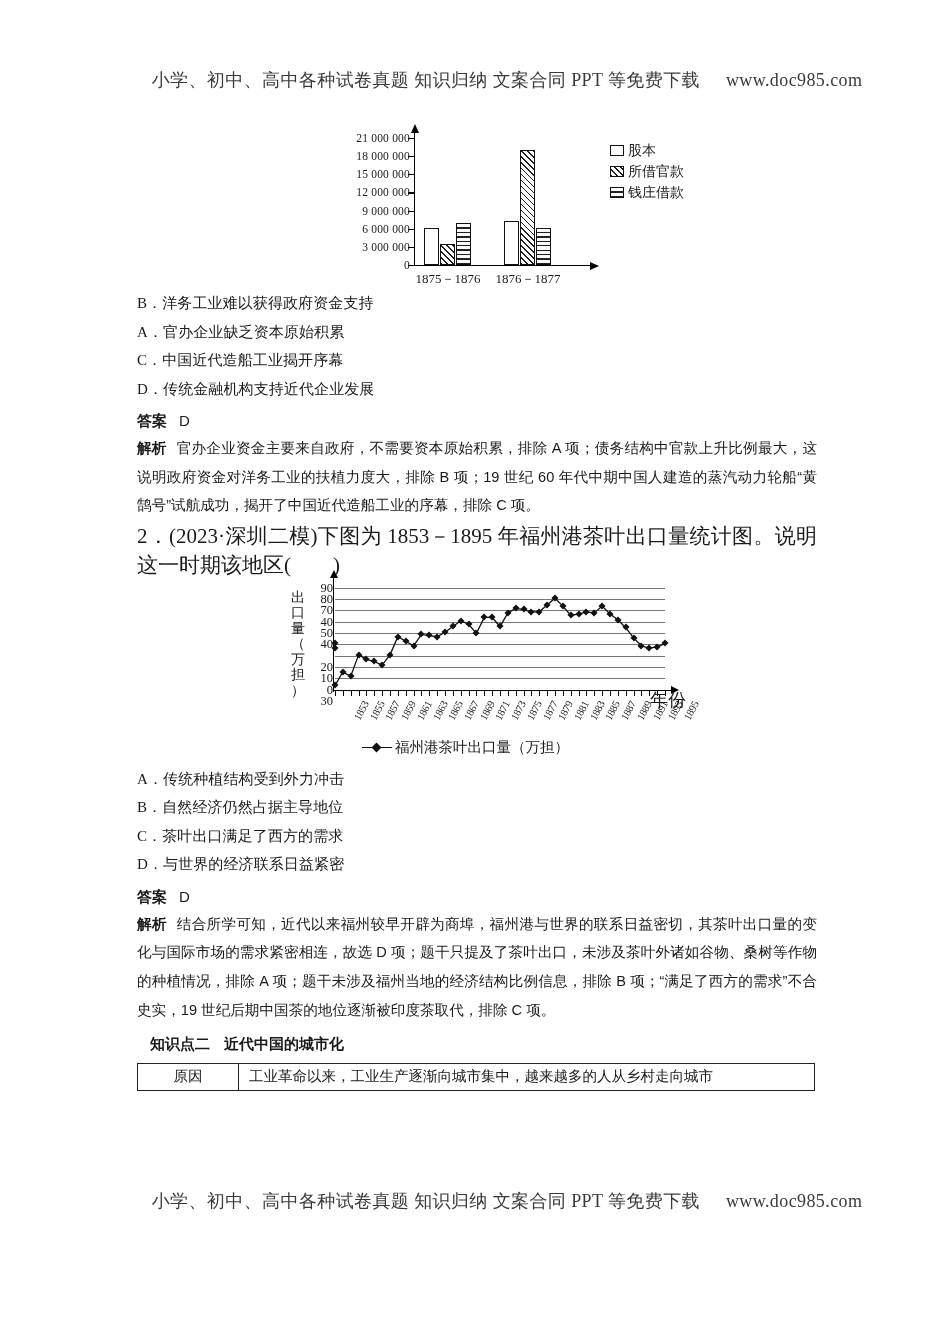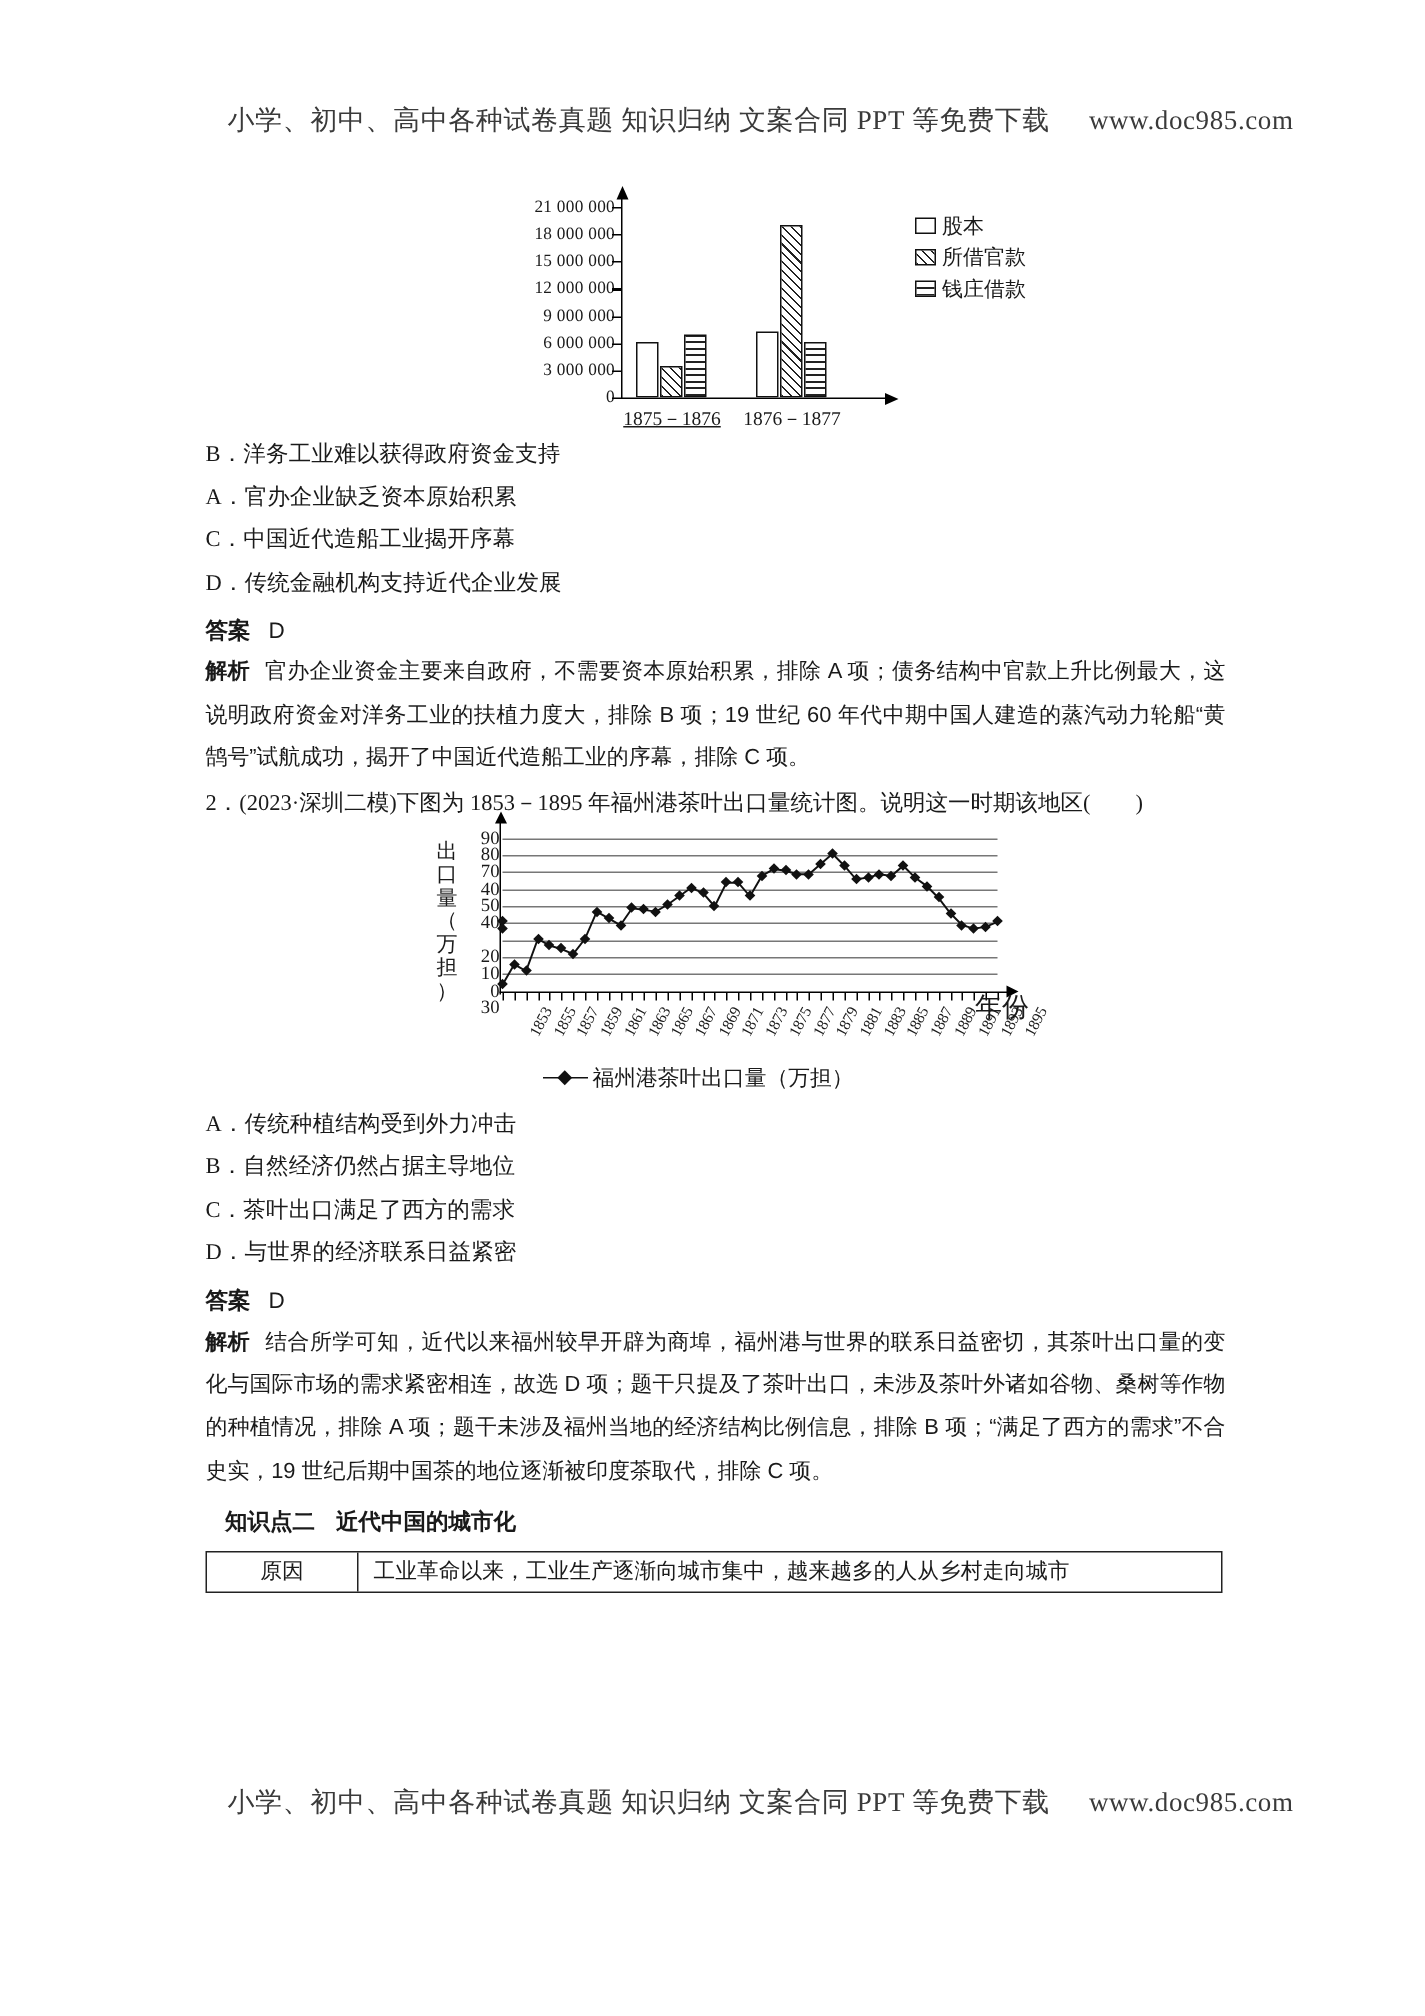--- a/index.html
+++ b/index.html
@@ -185,21 +185,21 @@
   .explain {
     font-size: 14.6px;
     line-height: 28.6px;
     margin: 0;
     font-family: "Liberation Sans", sans-serif;
     text-align: justify;
     text-justify: inter-ideograph;
   }
   .explain .lbl { font-weight: bold; margin-right: 10px; }
   .qtext {
-    font-size: 15px;
+    font-size: 21px;
     line-height: 29px;
     margin: 0;
     text-align: justify;
   }
   .kp {
     font-size: 15px;
     line-height: 28px;
     font-family: "Liberation Sans", sans-serif;
     font-weight: bold;
     margin: 0;
@@ -400,21 +400,21 @@
         <div class="bc-arrowh"></div>
         <div id="bc-bars">
             <div class="bc-bar fill-plain" style="left: 132px; width: 15px; height: 37.4952px; bottom: 18px;"></div>
             <div class="bc-bar fill-diag" style="left: 148px; width: 15px; height: 21.1667px; bottom: 18px;"></div>
             <div class="bc-bar fill-horiz" style="left: 164px; width: 15px; height: 41.7286px; bottom: 18px;"></div>
             <div class="bc-bar fill-plain" style="left: 212px; width: 15px; height: 44.1476px; bottom: 18px;"></div>
             <div class="bc-bar fill-diag" style="left: 228px; width: 15px; height: 114.905px; bottom: 18px;"></div>
             <div class="bc-bar fill-horiz" style="left: 244px; width: 15px; height: 36.8905px; bottom: 18px;"></div>
           </div>
         <div id="bc-groups">
-            <div class="bc-group-label" style="left: 112px; width: 88px; text-decoration: underline;">1875－1876</div>
+            <div class="bc-group-label" style="left: 112px; width: 88px;">1875－1876</div>
             <div class="bc-group-label" style="left: 192px; width: 88px;">1876－1877</div>
           </div>
       <div class="bc-tick" style="top: 127px;"></div>
           <div class="bc-tick" style="top: 108.857px;"></div>
           <div class="bc-tick" style="top: 90.7143px;"></div>
           <div class="bc-tick" style="top: 72.5714px;"></div>
           <div class="bc-tick" style="top: 54.4286px;"></div>
           <div class="bc-tick" style="top: 36.2857px;"></div>
           <div class="bc-tick" style="top: 18.1429px;"></div>
           <div class="bc-tick" style="top: 0px;"></div>

